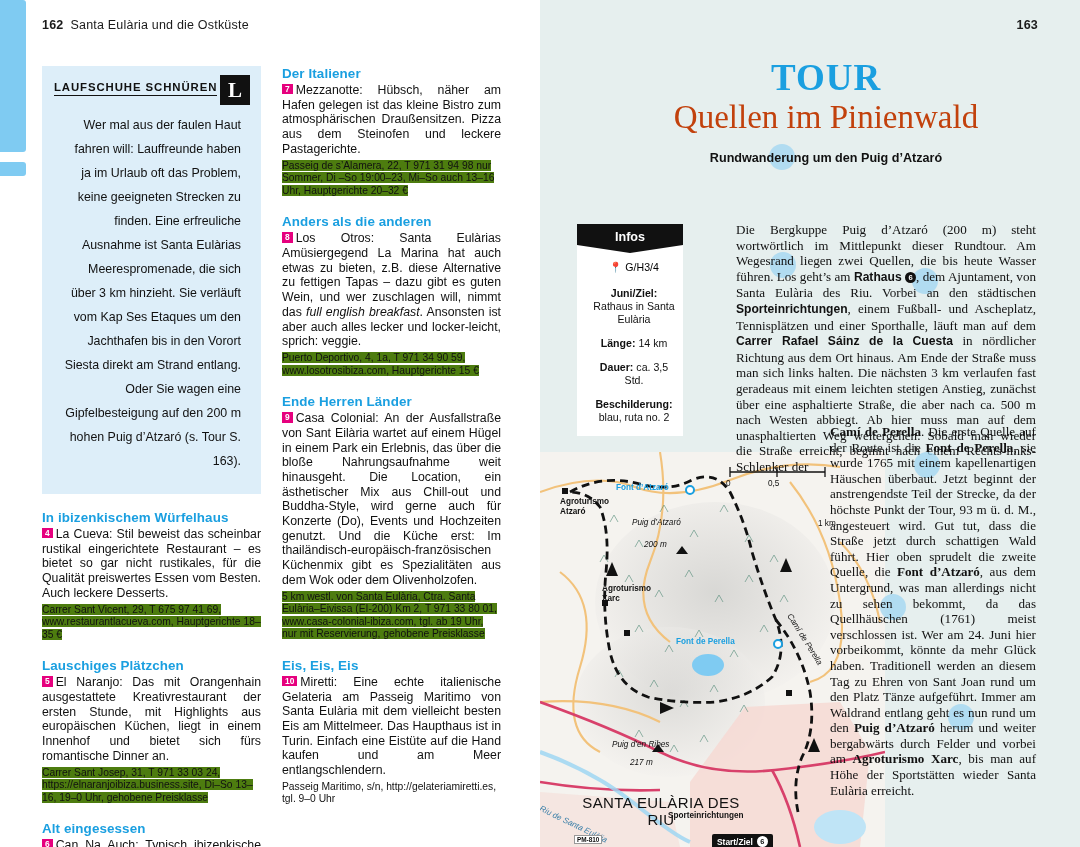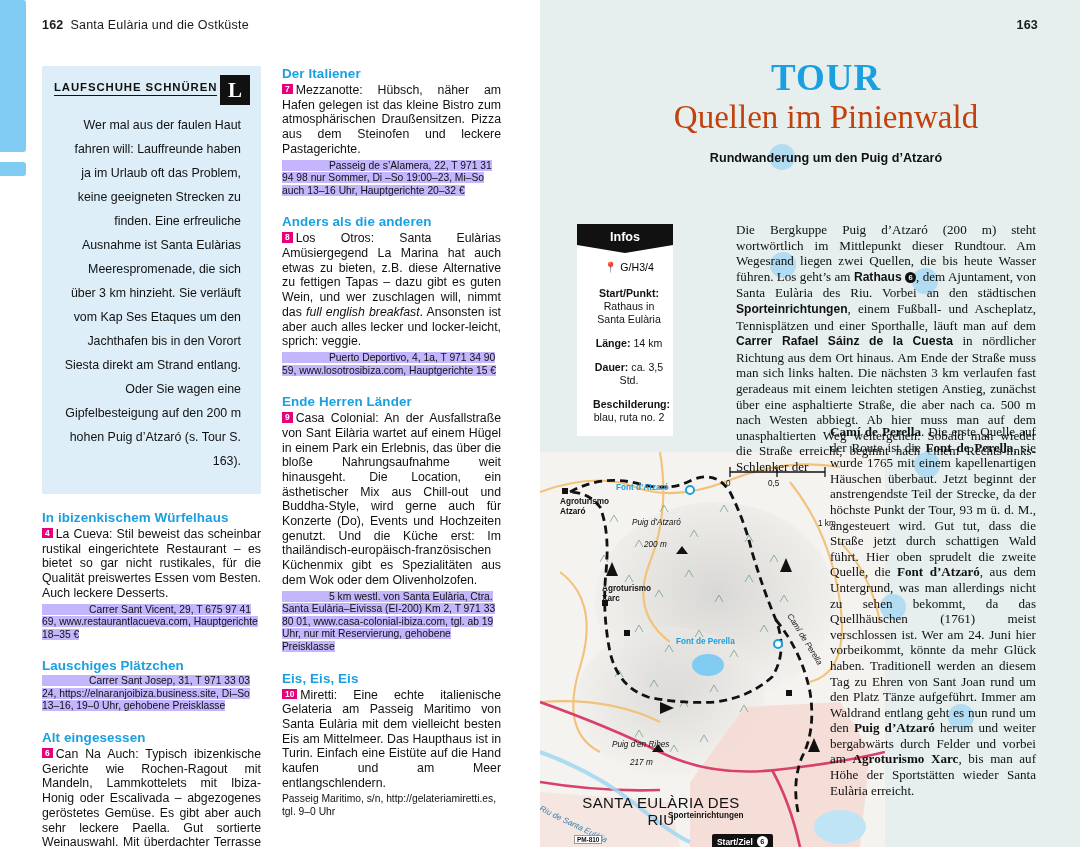--- a/index.html
+++ b/index.html
@@ -35,32 +35,32 @@
      font-family:"Liberation Serif",serif;font-weight:bold;font-size:21px;display:flex;align-items:center;justify-content:center;}
   .tipbox p{margin:8px;font-size:12.4px;line-height:24px;color:#111;text-align:right;}
 
   h3.sub{color:#1a9fe0;font-size:13.4px;font-weight:bold;margin:0 0 1px 0;line-height:16px;letter-spacing:.1px;}
   .entry{margin:0 0 3px 0;font-size:12.3px;line-height:14.7px;color:#111;text-align:justify;}
   .num{display:inline-block;background:#e6007e;color:#fff;font-size:8.4px;font-weight:bold;
      padding:1px 3px;vertical-align:2px;margin-right:3px;line-height:1;}
   .nm{font-weight:normal;}
   .it{font-style:italic;}
   .meta{font-size:10.3px;line-height:12.6px;color:#111;margin:0 0 17px 0;}
-  .meta .hl{background:#c4b5fd;padding-left:47px;}
+  .meta .hl{background:#4d7c0f;}
   .blk{margin-bottom:15px;}
 
   
   .tourhead{position:absolute;top:58px;left:0;width:572px;text-align:center;}
   .tourhead .tword{font-family:"Liberation Serif",serif;font-weight:bold;color:#1a9fe0;
      font-size:37px;line-height:40px;letter-spacing:1px;}
   .tourhead .tname{font-family:"Liberation Serif",serif;font-size:33px;line-height:39px;color:#c2410c;}
   .tourhead .tsub{font-size:12.6px;font-weight:bold;color:#111;margin-top:14px;position:relative;}
   .dotb{position:absolute;width:26px;height:26px;border-radius:50%;background:#9fd6f2;opacity:.75;z-index:0;}
 
-  .infos{position:absolute;left:37px;top:224px;width:96px;background:#fff;}
+  .infos{position:absolute;left:37px;top:224px;width:106px;background:#fff;}
   .infos .cap{background:#111;color:#fff;font-size:12.6px;font-weight:bold;text-align:center;
      padding:6px 0 9px 0;clip-path:polygon(0 0,100% 0,100% 72%,50% 100%,0 72%);}
   .infos .body{padding:8px 8px 12px 16px;text-align:center;}
   .infos .row{font-size:10.6px;line-height:13px;color:#111;margin-bottom:11px;}
   .infos .row:last-child{margin-bottom:0;}
   .infos .k{font-weight:bold;}
   .infos .grid{font-size:10.6px;margin-bottom:13px;}
 
   .rtext{position:absolute;left:196px;top:222px;width:300px;
      font-family:"Liberation Serif",serif;font-size:13.1px;line-height:15.6px;
@@ -109,20 +109,21 @@
         </div>
 
         <div class="blk">
           <h3 class="sub">In ibizenkischem Würfelhaus</h3>
           <p class="entry"><span class="num">4</span><span class="nm">La Cueva:</span><span> Stil beweist das scheinbar rustikal eingerichtete Restaurant – es bietet so gar nicht rustikales, für die Qualität preiswertes Essen vom Besten. Auch leckere Desserts.</span></p>
           <p class="meta"><span class="hl">Carrer Sant Vicent, 29, T 675 97 41 69, www.restaurantlacueva.com, Hauptgerichte 18–35 €</span></p>
         </div>
 
         <div class="blk">
           <h3 class="sub">Lauschiges Plätzchen</h3>
+          <p class="entry"><span class="num">5</span><span class="nm">El Naranjo:</span><span> Das mit Orangenhain ausgestattete Kreativrestaurant der ersten Stunde, mit Highlights aus europäischen Küchen, liegt in einem Innenhof und bietet sich fürs romantische Dinner an.</span></p>
           <p class="meta"><span class="hl">Carrer Sant Josep, 31, T 971 33 03 24, https://elnaranjoibiza.business.site, Di–So 13–16, 19–0 Uhr, gehobene Preisklasse</span></p>
         </div>
 
         <div class="blk">
           <h3 class="sub">Alt eingesessen</h3>
           <p class="entry"><span class="num">6</span><span class="nm">Can Na Auch:</span><span> Typisch ibizenkische Gerichte wie Rochen-Ragout mit Mandeln, Lammkottelets mit Ibiza-Honig oder Escalivada – abgezogenes geröstetes Gemüse. Es gibt aber auch sehr leckere Paella. Gut sortierte Weinauswahl. Mit überdachter Terrasse und begrüntem Innenhof.</span></p>
           <p class="meta"><span class="hl">Carrer de Sant Jaume, 67, T 971 33 12 80, www.canaribes.com, gehobene Preisklasse</span></p>
         </div>
       </div>
 
@@ -168,21 +169,21 @@
       </div>
     </div>
 
     <div class="infos">
       <div class="cap">Infos</div>
       <div class="body">
         <div class="grid">
           <span>📍</span>
           <span>G/H3/4</span>
         </div>
-        <div class="row"><span class="k">Start/Punkt:</span><span> Rathaus in Santa Eulària</span></div>
+        <div class="row"><span class="k">Juni/Ziel:</span><span> Rathaus in Santa Eulària</span></div>
         <div class="row"><span class="k">Länge:</span><span> 14 km</span></div>
         <div class="row"><span class="k">Dauer:</span><span> ca. 3,5 Std.</span></div>
         <div class="row"><span class="k">Beschilderung:</span><span> blau, ruta no. 2</span></div>
       </div>
     </div>
 
     <div class="rtext">
       <span class="dotb" style="left:34px;top:30px;"></span>
       <span class="dotb" style="left:176px;top:46px;"></span>
       <span style="position:relative;z-index:2;">

